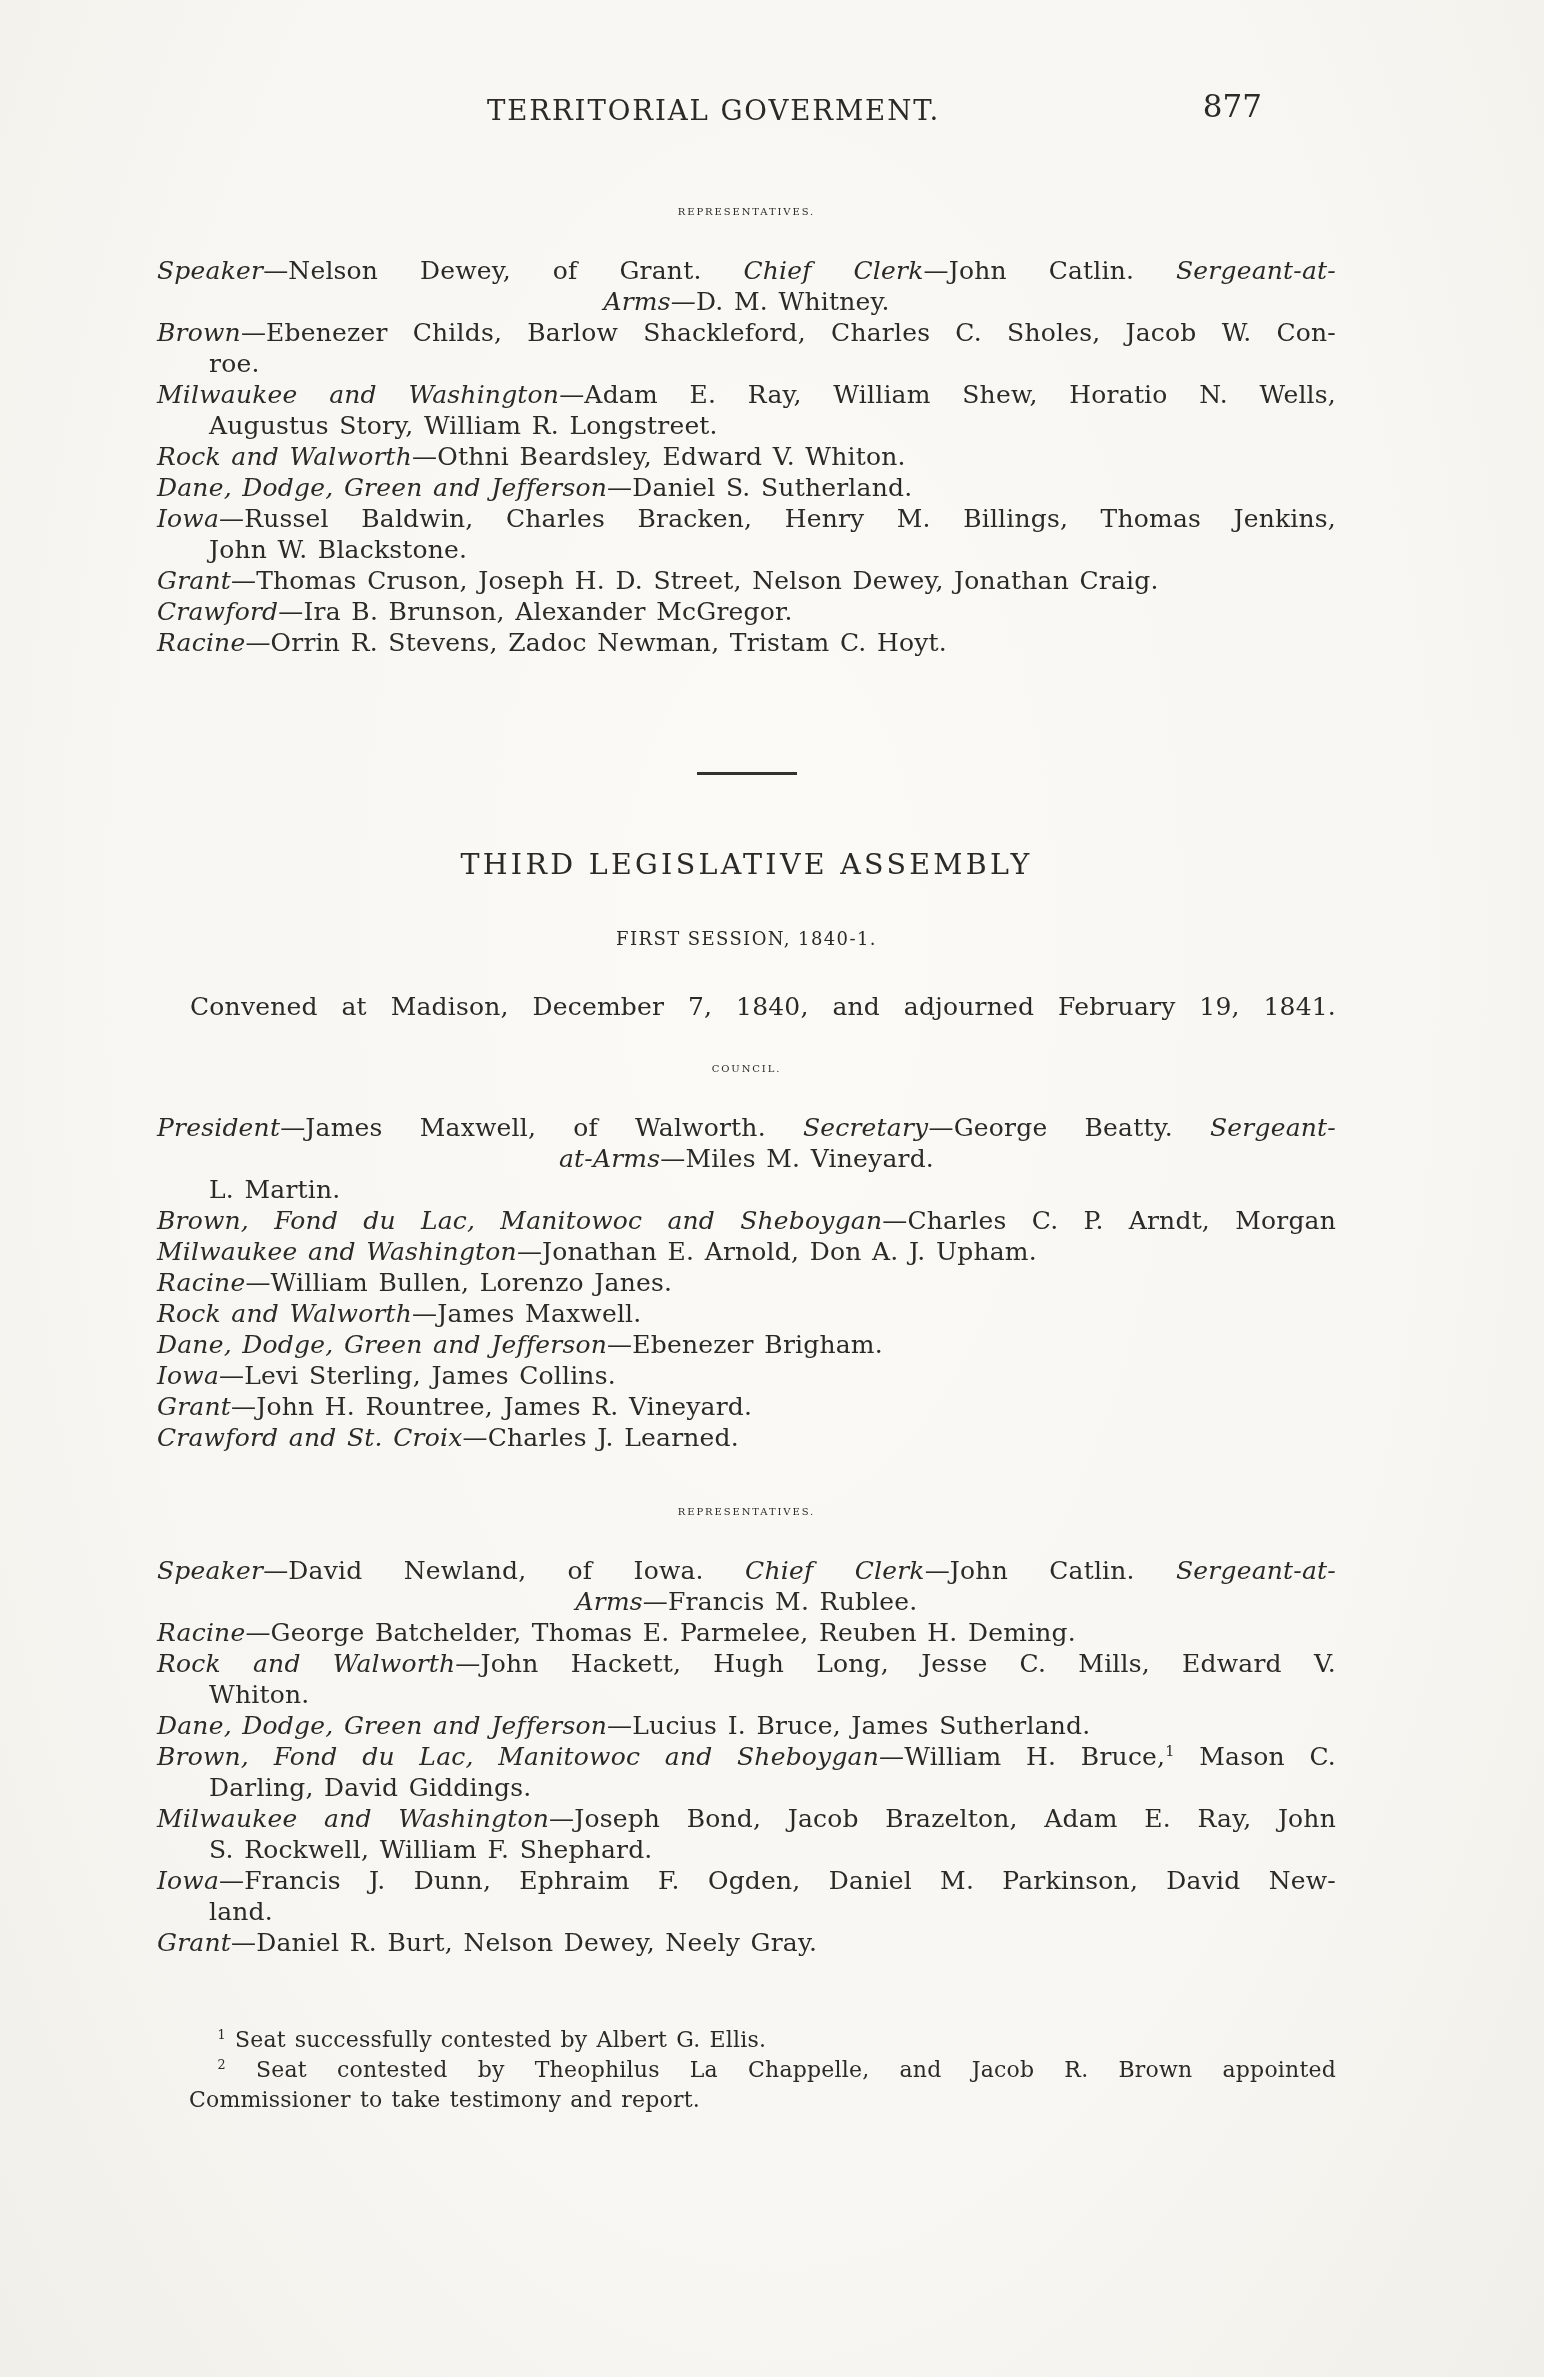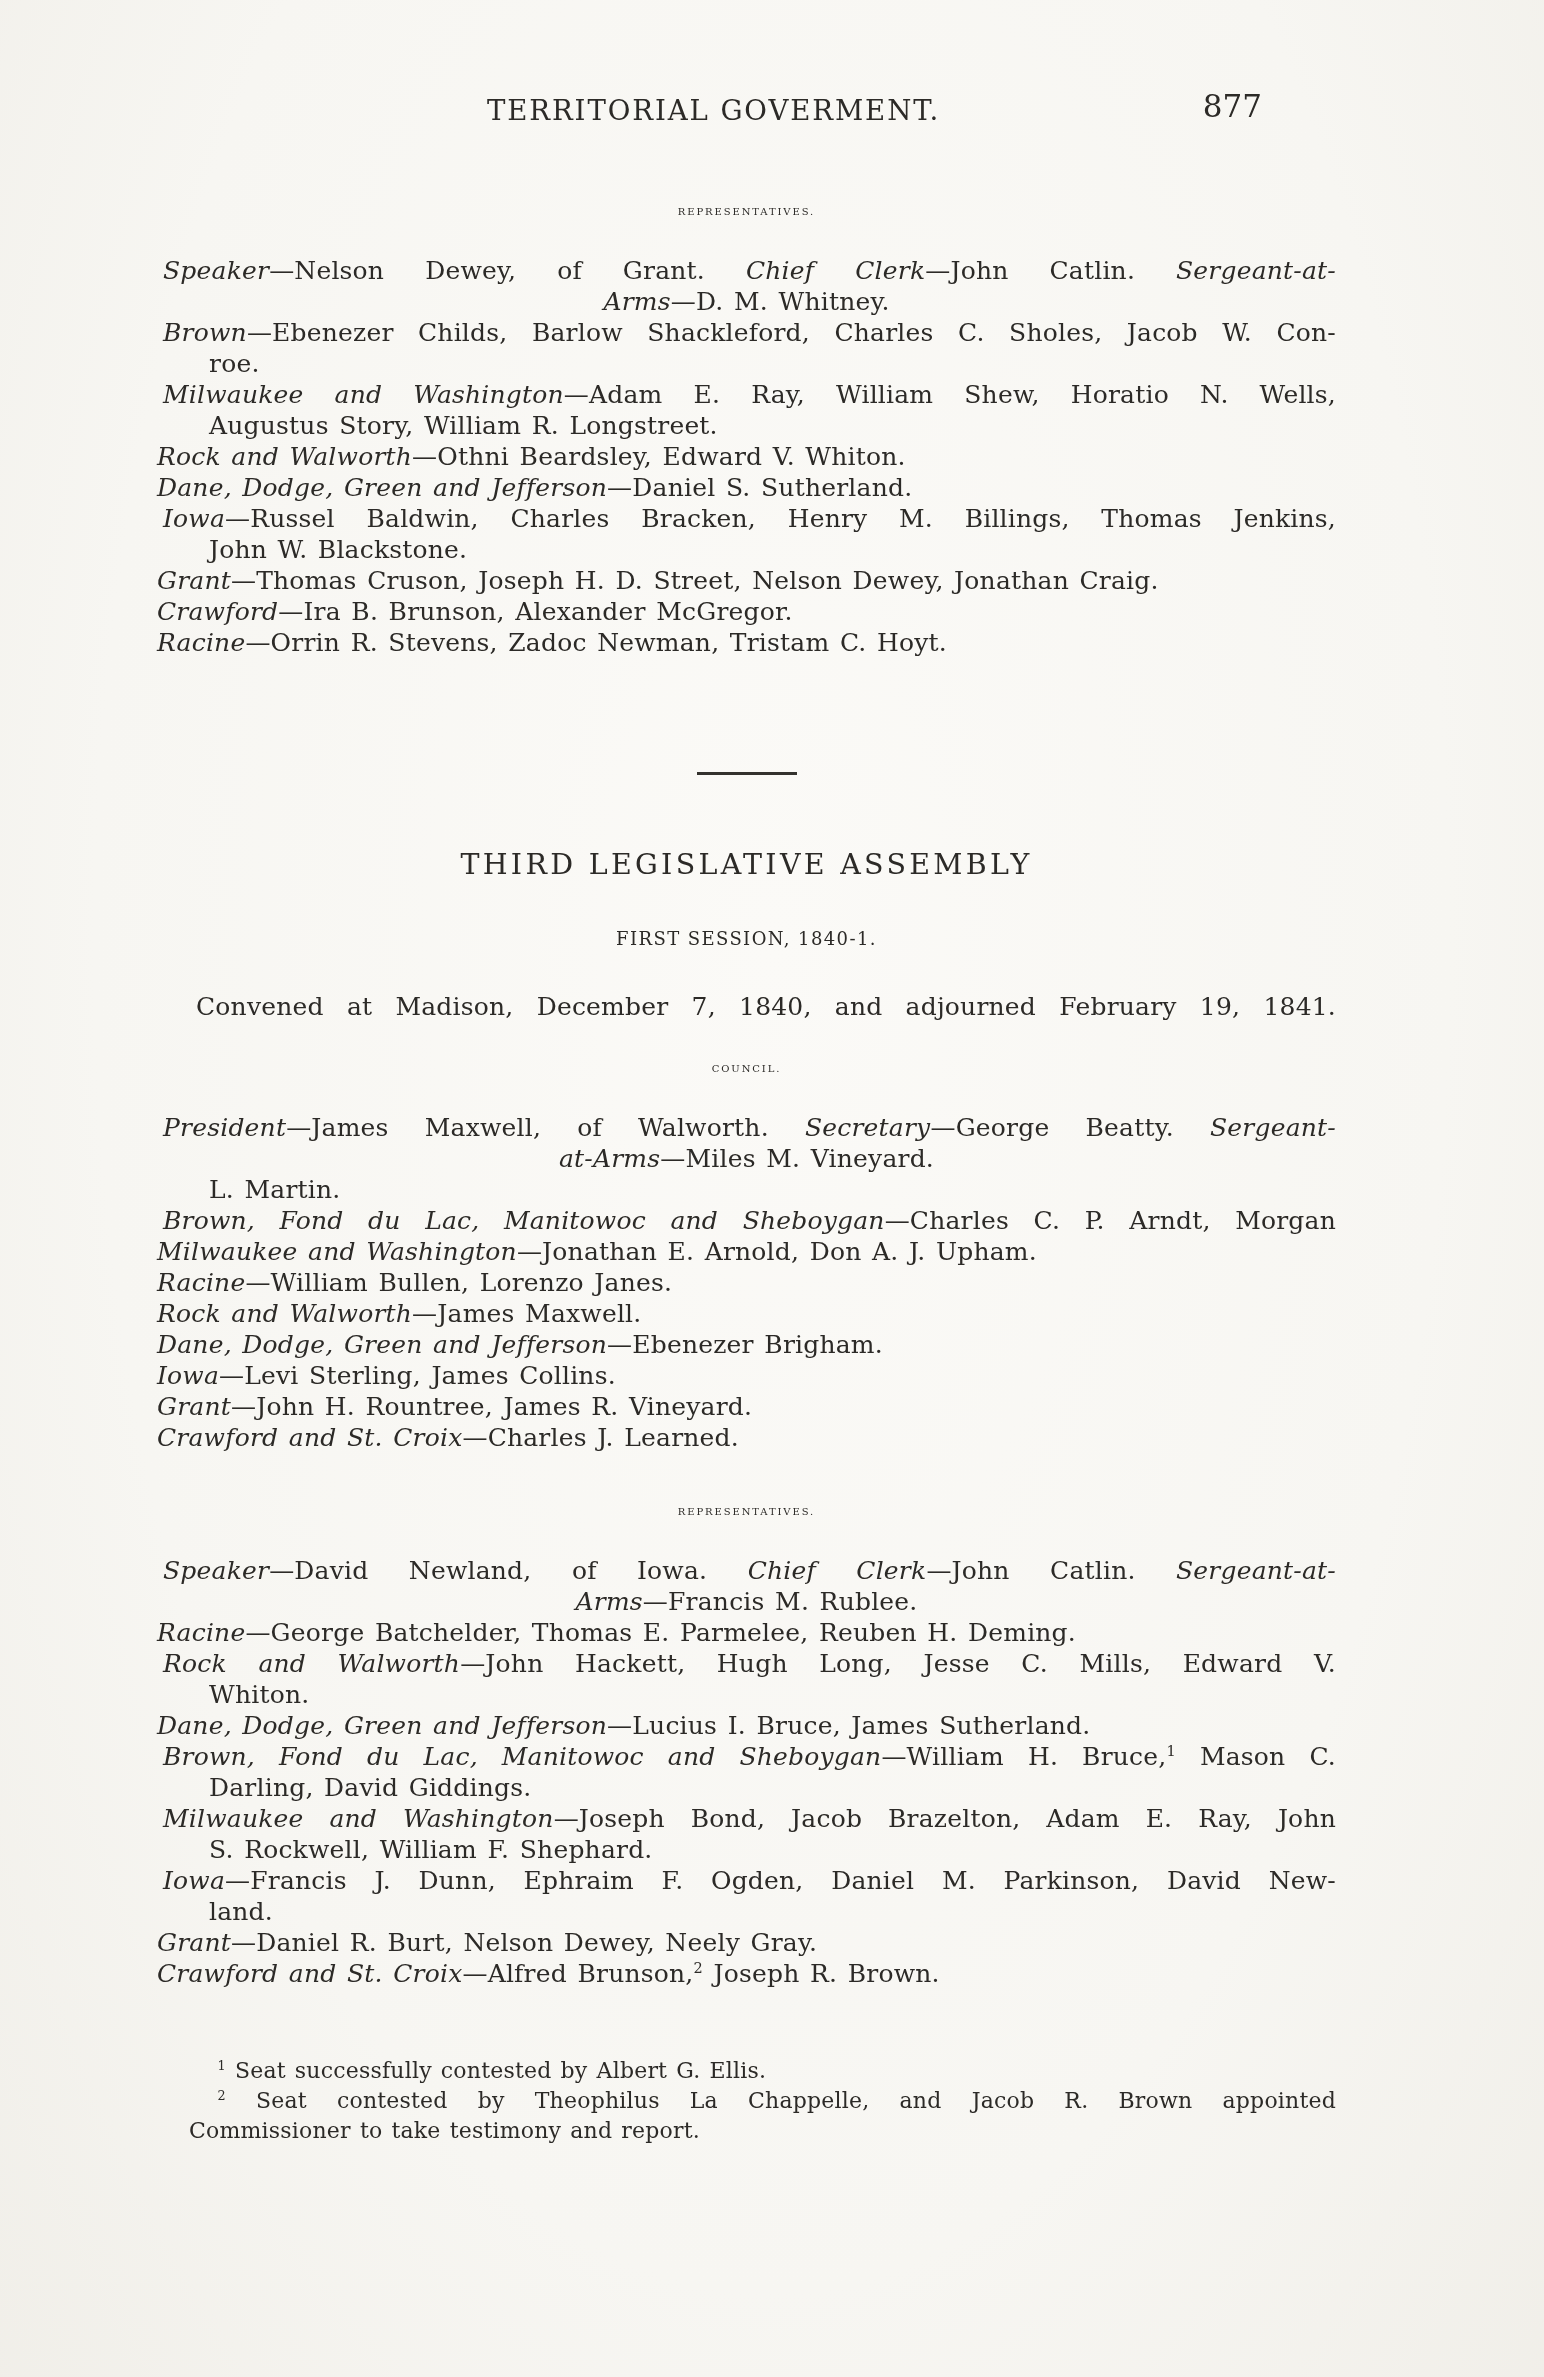--- a/index.html
+++ b/index.html
@@ -68,21 +68,21 @@
   .entries {
     font-size: 25px;
     letter-spacing: 0.2px;
     word-spacing: 2.4px;
   }
   .entries .ln {
     line-height: 31px;
     min-height: 31px;
     white-space: nowrap;
   }
-  .entries .ln.just { white-space: normal; text-align: justify; text-align-last: justify; margin-left: 6px; }
+  .entries .ln.just { white-space: normal; text-align: justify; text-align-last: justify; }
   .entries .ln.ctr  { text-align: center; }
   .entries .ln.cont { padding-left: 52px; }
   .entries .ln.ind  { padding-left: 33px; }
   .convened { margin-top: 40px; }
 
   .it { font-style: italic; }
   sup { font-size: 0.58em; line-height: 0; vertical-align: super; }
 
   
   .footnotes {
@@ -155,21 +155,20 @@
         <div class="ln just"><span class="it">Rock and Walworth</span><span>—John Hackett, Hugh Long, Jesse C. Mills, Edward V.</span></div>
         <div class="ln cont"><span>Whiton.</span></div>
         <div class="ln"><span class="it">Dane, Dodge, Green and Jefferson</span><span>—Lucius I. Bruce, James Sutherland.</span></div>
         <div class="ln just"><span class="it">Brown, Fond du Lac, Manitowoc and Sheboygan</span><span>—William H. Bruce,</span><sup>1</sup><span> Mason C.</span></div>
         <div class="ln cont"><span>Darling, David Giddings.</span></div>
         <div class="ln just"><span class="it">Milwaukee and Washington</span><span>—Joseph Bond, Jacob Brazelton, Adam E. Ray, John</span></div>
         <div class="ln cont"><span>S. Rockwell, William F. Shephard.</span></div>
         <div class="ln just"><span class="it">Iowa</span><span>—Francis J. Dunn, Ephraim F. Ogden, Daniel M. Parkinson, David New-</span></div>
         <div class="ln cont"><span>land.</span></div>
         <div class="ln"><span class="it">Grant</span><span>—Daniel R. Burt, Nelson Dewey, Neely Gray.</span></div>
-        <div class="ln"><span class="it">Crawford and St. Croix</span><span>—Alfred Brunson,</span><sup>2</sup><span> Joseph R. Brown.</span></div>
       </section>
 
     <footer class="footnotes">
         <div class="ln ind"><sup>1</sup><span> Seat successfully contested by Albert G. Ellis.</span></div>
         <div class="ln just ind"><sup>2</sup><span> Seat contested by Theophilus La Chappelle, and Jacob R. Brown appointed</span></div>
         <div class="ln"><span>Commissioner to take testimony and report.</span></div>
       </footer>
 
   </div>
 </div>

